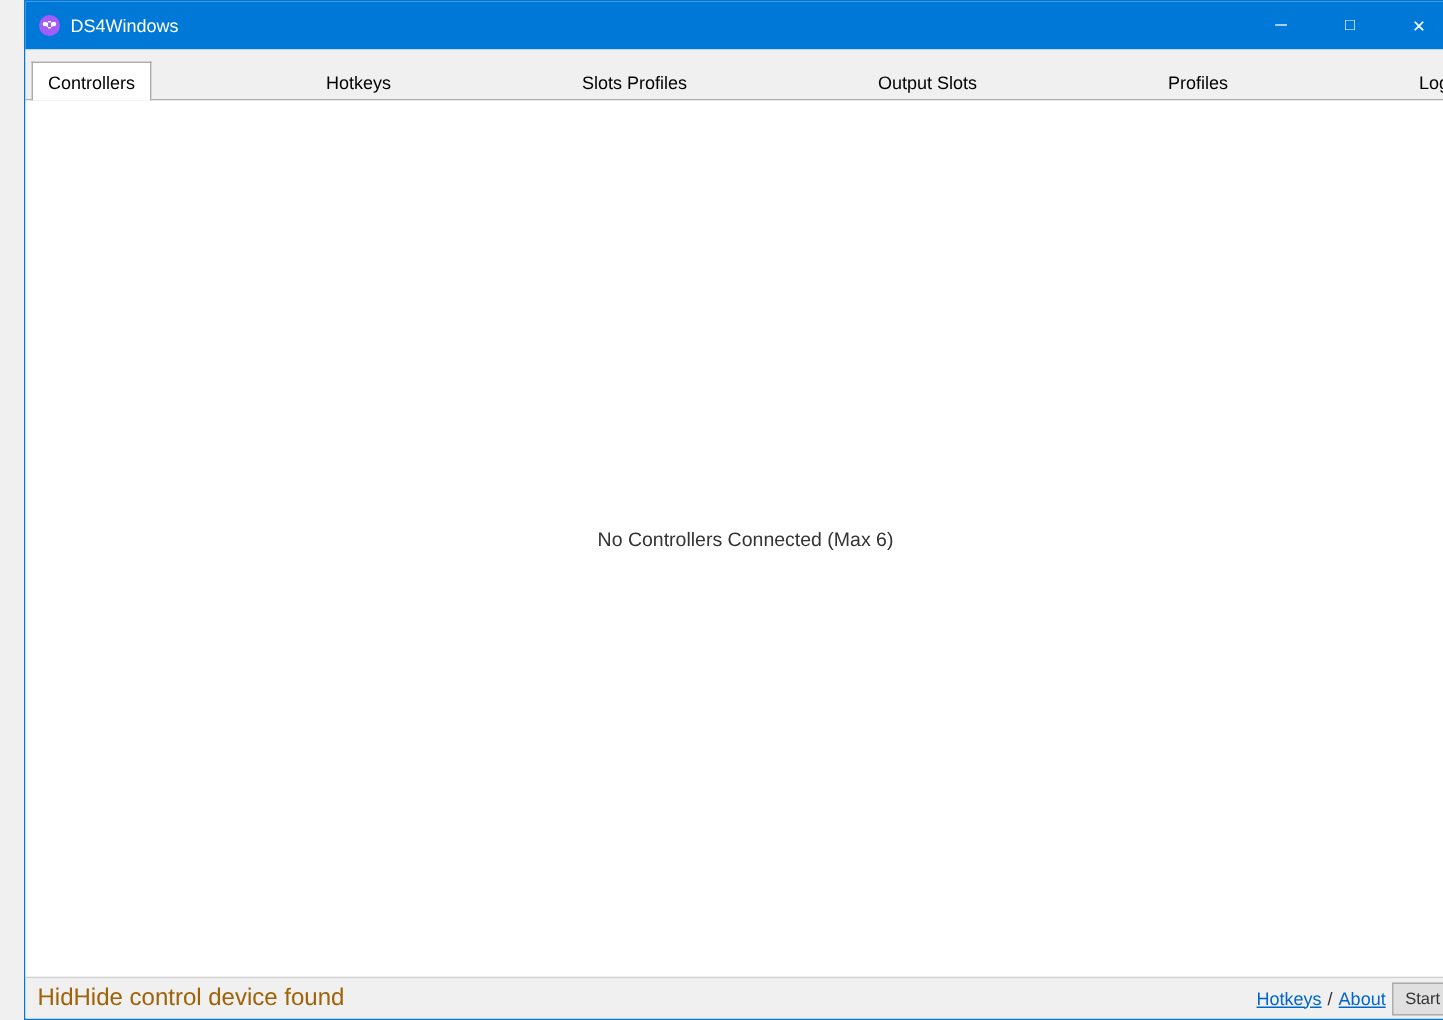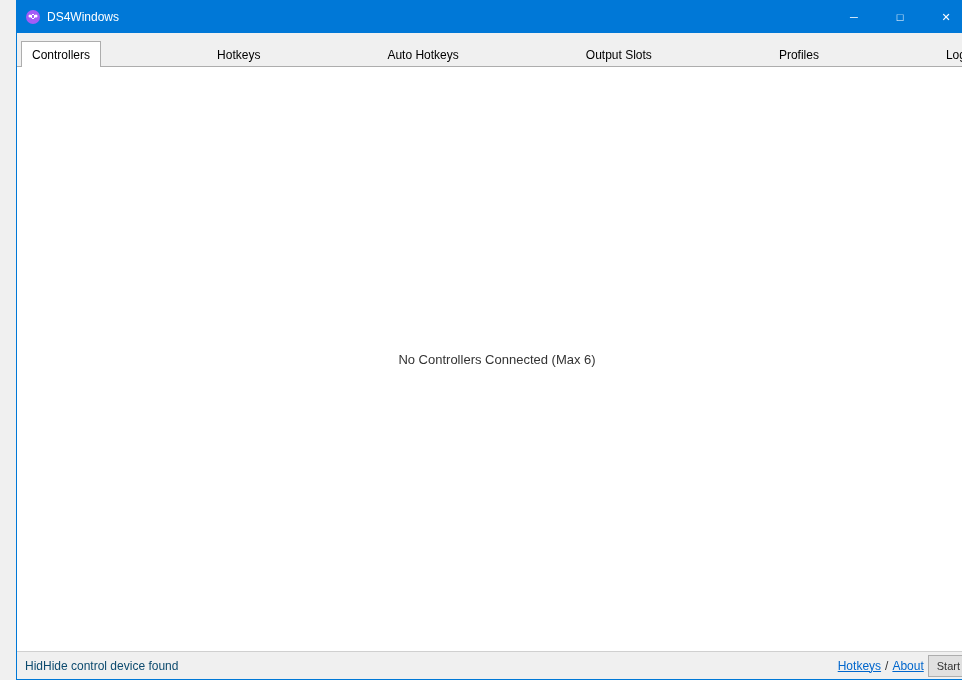--- a/index.html
+++ b/index.html
@@ -130,22 +130,22 @@
       background: #f0f0f0;
       border-top: 1px solid #d0d0d0;
       display: flex;
       align-items: center;
       padding: 0 8px;
       flex-shrink: 0;
       justify-content: space-between;
     }
 
     .status-left {
-      font-size: 12px;
-      color: #0c4a6e;
+      font-size: 16px;
+      color: #a16207;
     }
 
     .status-right {
       display: flex;
       gap: 4px;
       align-items: center;
     }
 
     .status-link {
       color: #0066cc;
@@ -192,21 +192,21 @@
   </div>
 
   <div class="tab-bar">
     <button class="tab active">
       <span>Controllers</span>
     </button>
     <button class="tab">
       <span>Hotkeys</span>
     </button>
     <button class="tab">
-      <span>Auto Hotkeys</span>
+      <span>Slots Profiles</span>
     </button>
     <button class="tab">
       <span>Output Slots</span>
     </button>
     <button class="tab">
       <span>Profiles</span>
     </button>
     <button class="tab">
       <span>Log</span>
     </button>

